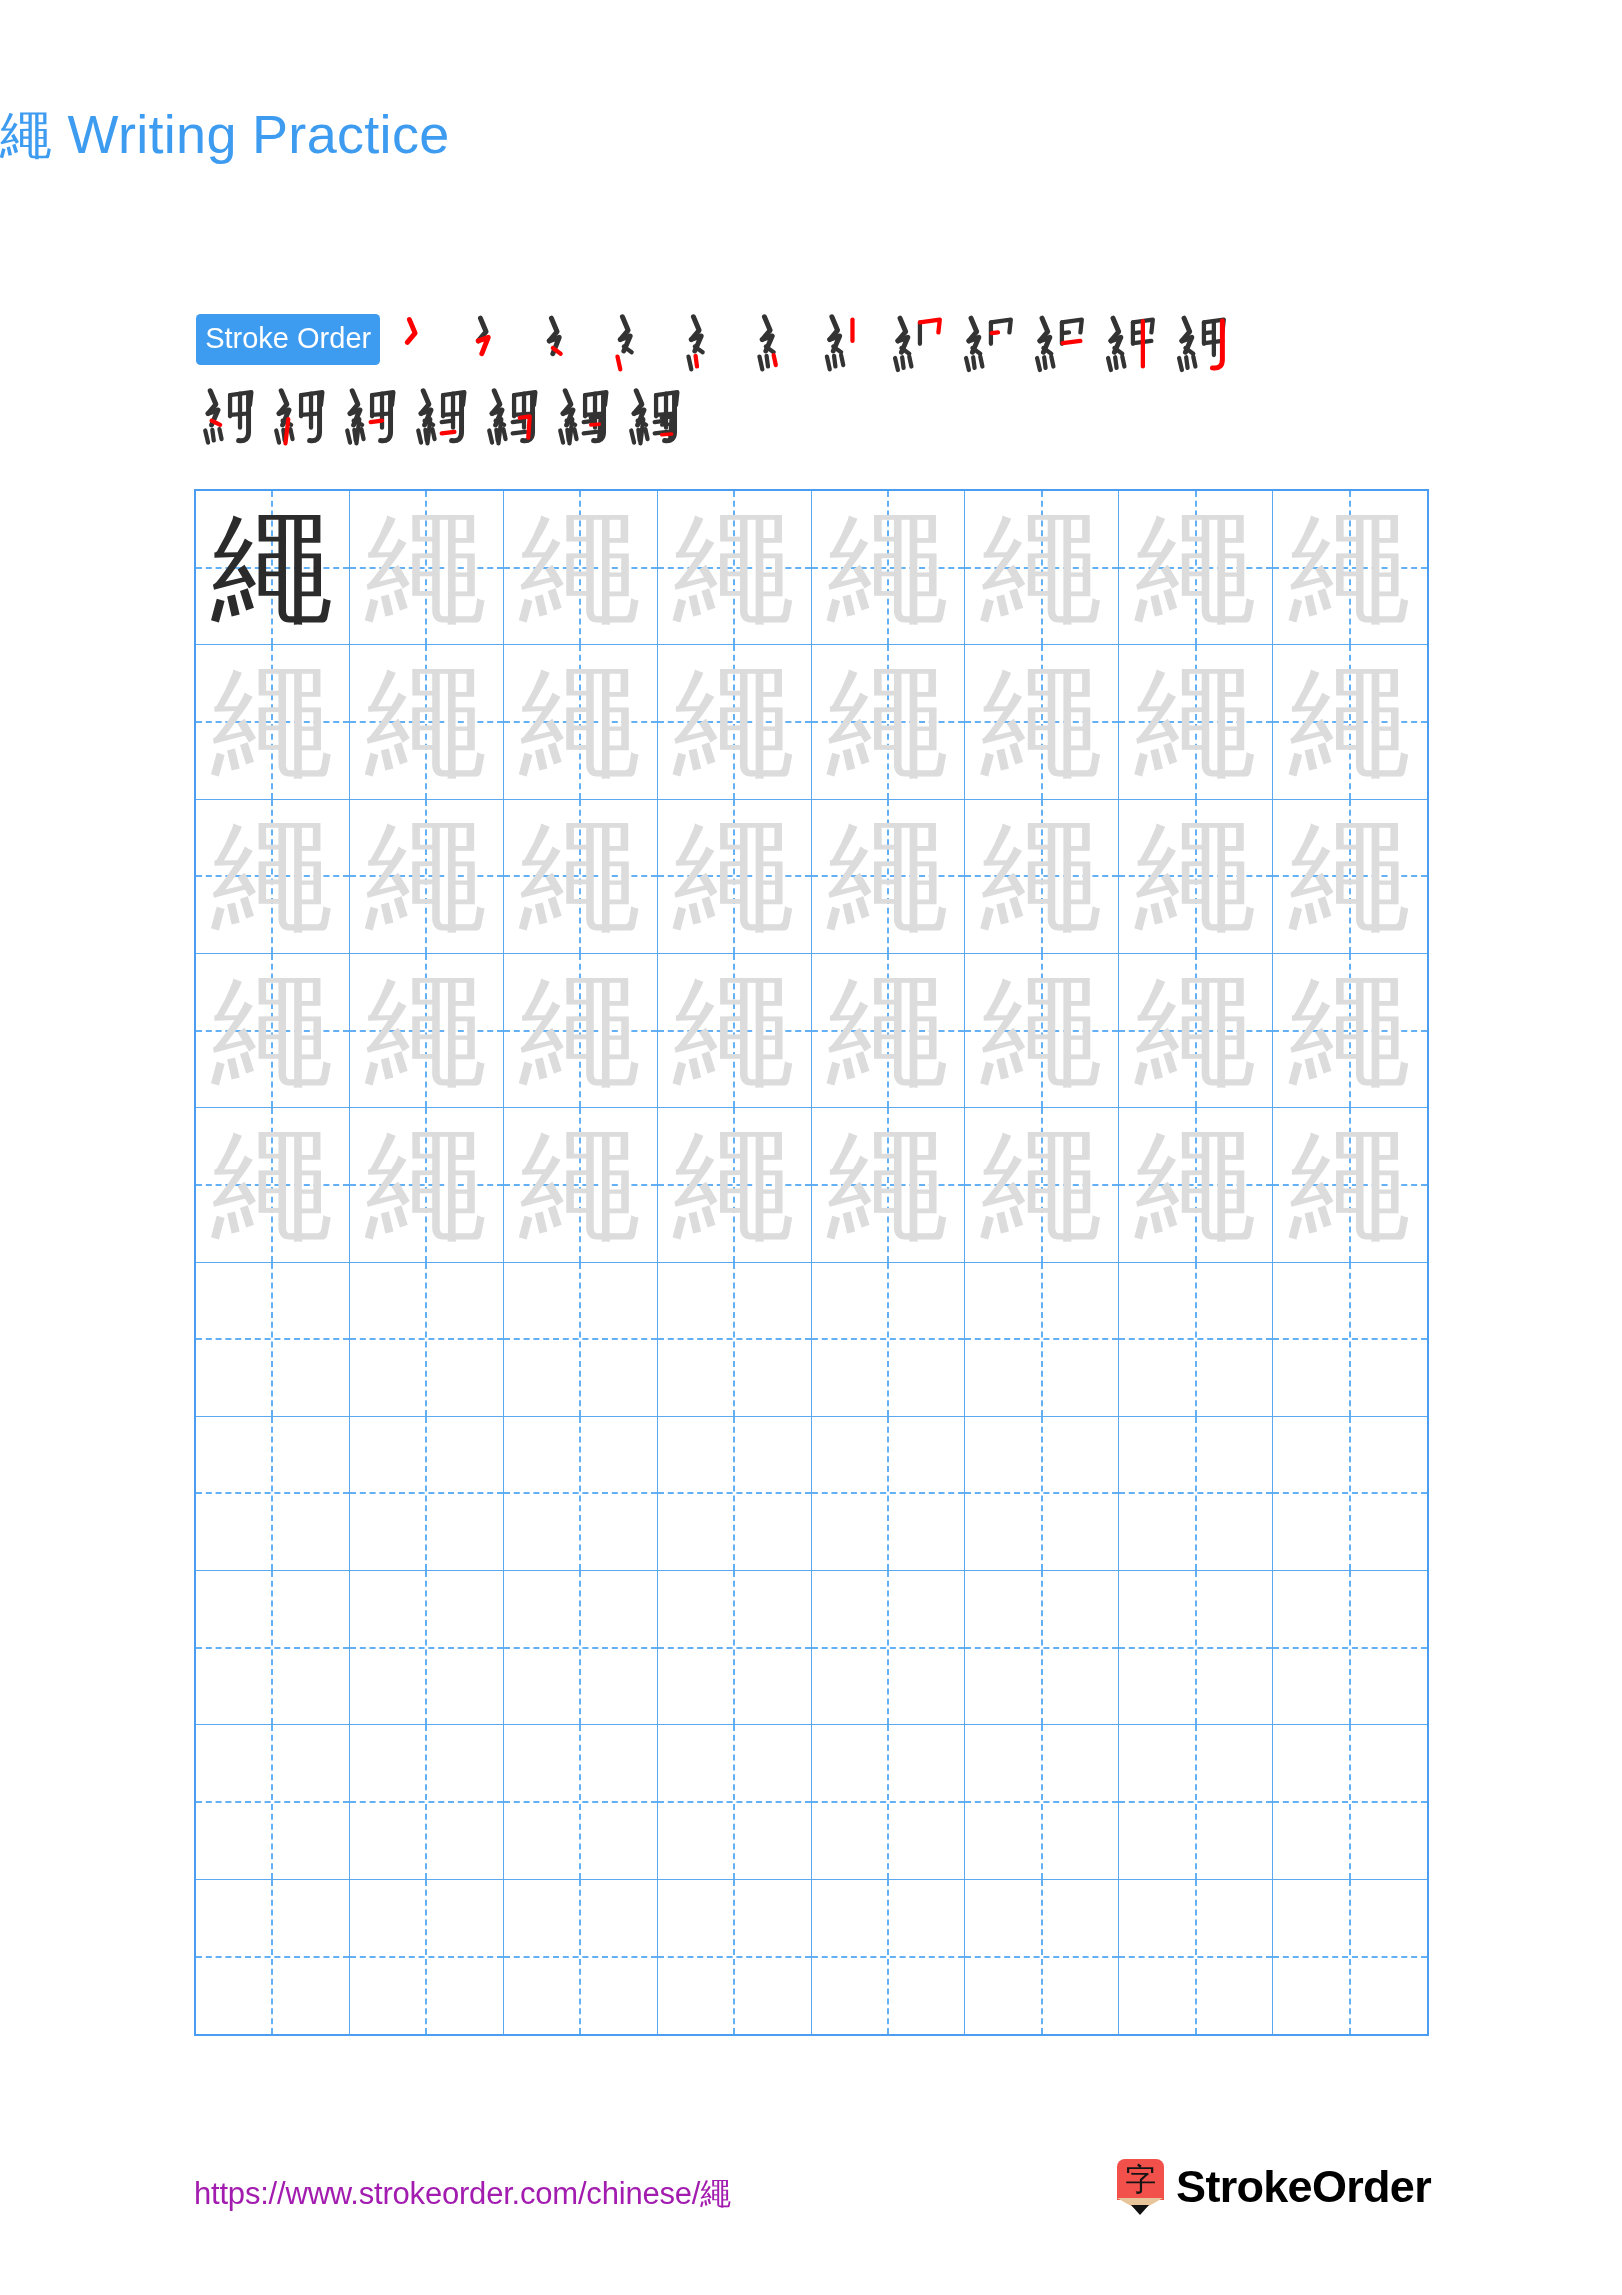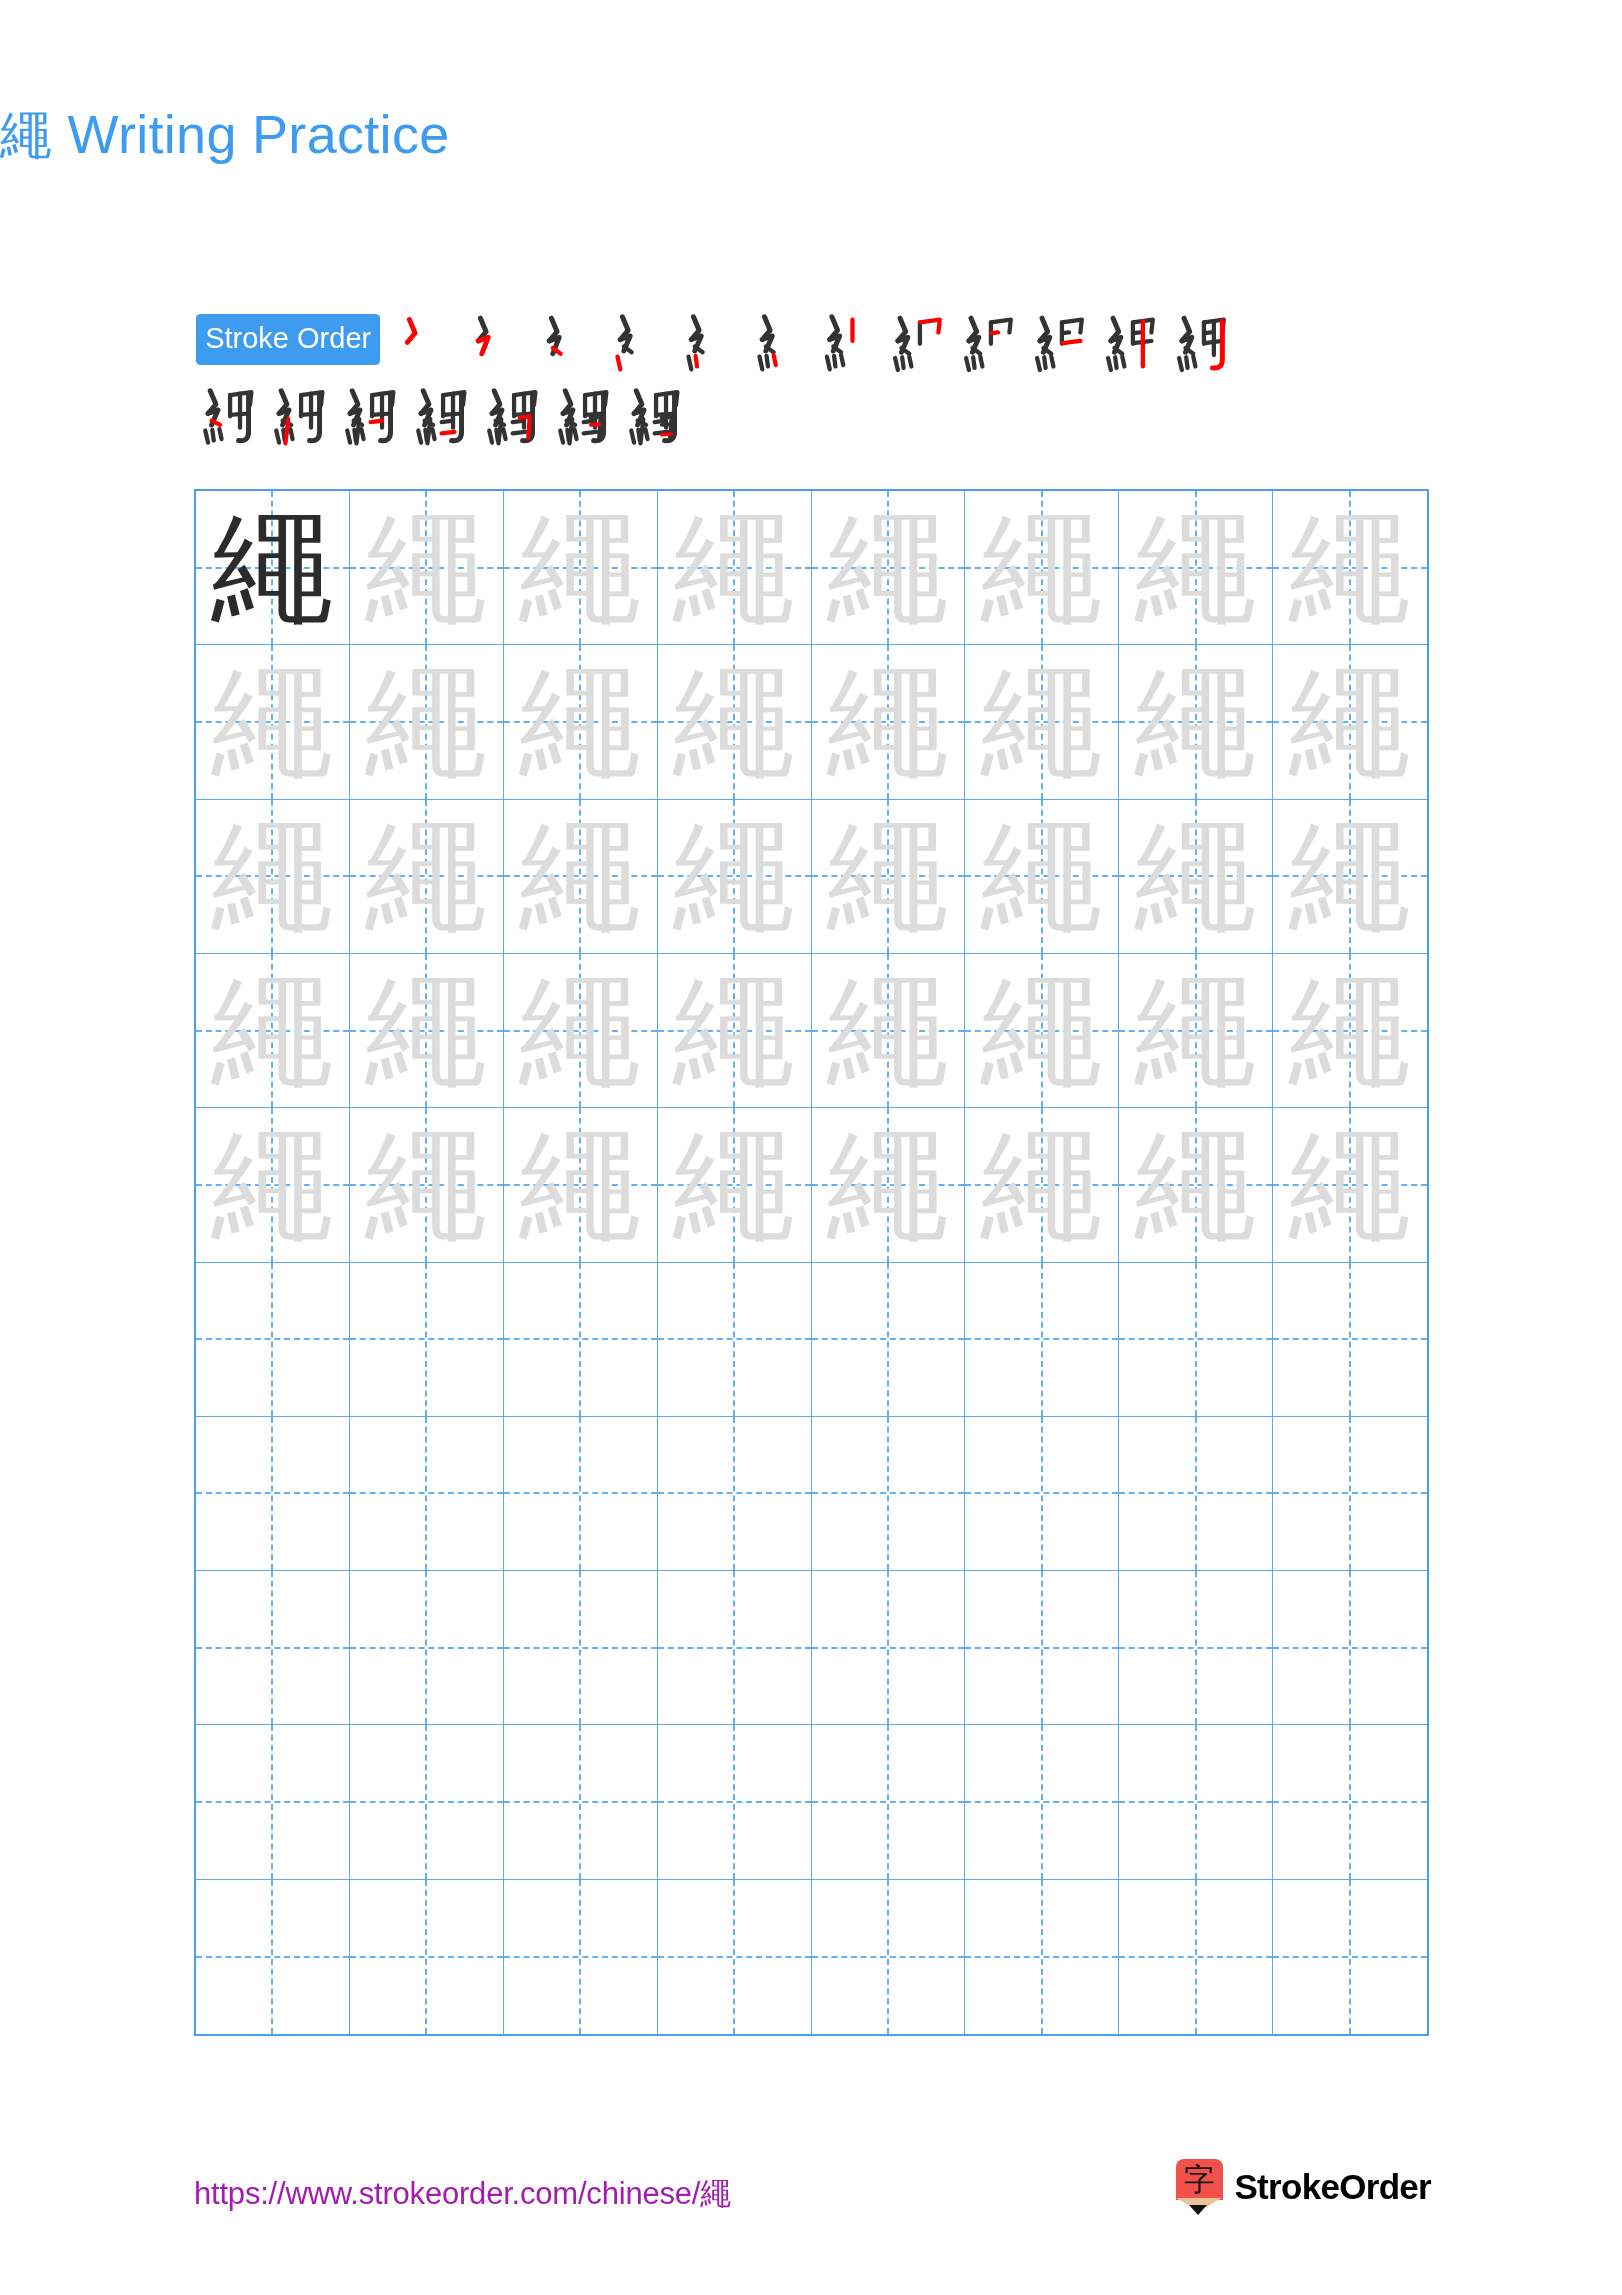--- a/index.html
+++ b/index.html
@@ -198,21 +198,21 @@
     height: 38px;
     display: flex;
     align-items: center;
     justify-content: center;
     font-family: "DejaVu Sans", sans-serif;
     font-size: 31px;
     line-height: 1;
     color: #141414;
   }
   .brand-name {
-    font-size: 35px;
+    font-size: 45px;
     font-weight: bold;
     color: #000000;
     letter-spacing: -0.7px;
     white-space: nowrap;
   }
 </style>
 </head>
 <body>
 
 <div class="page-title">

